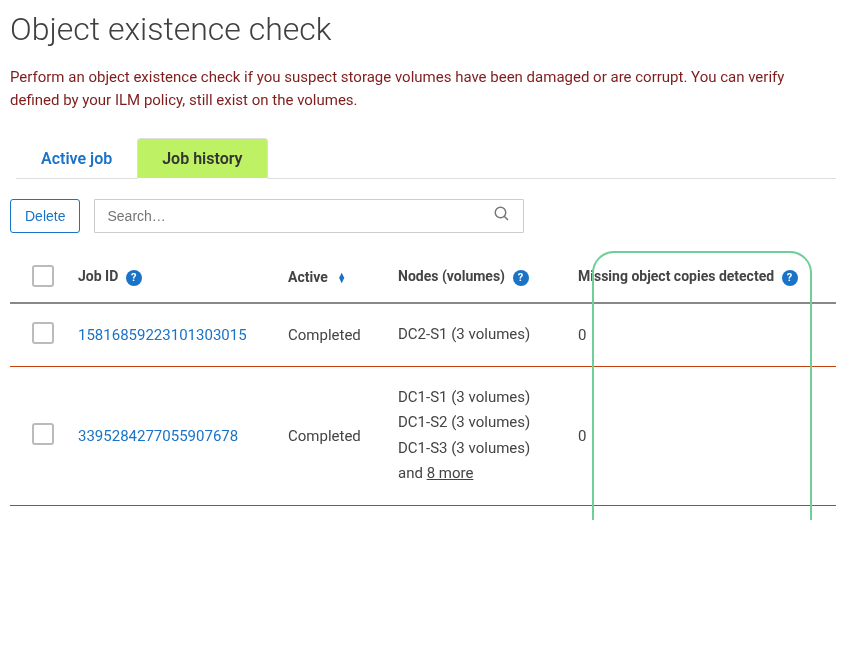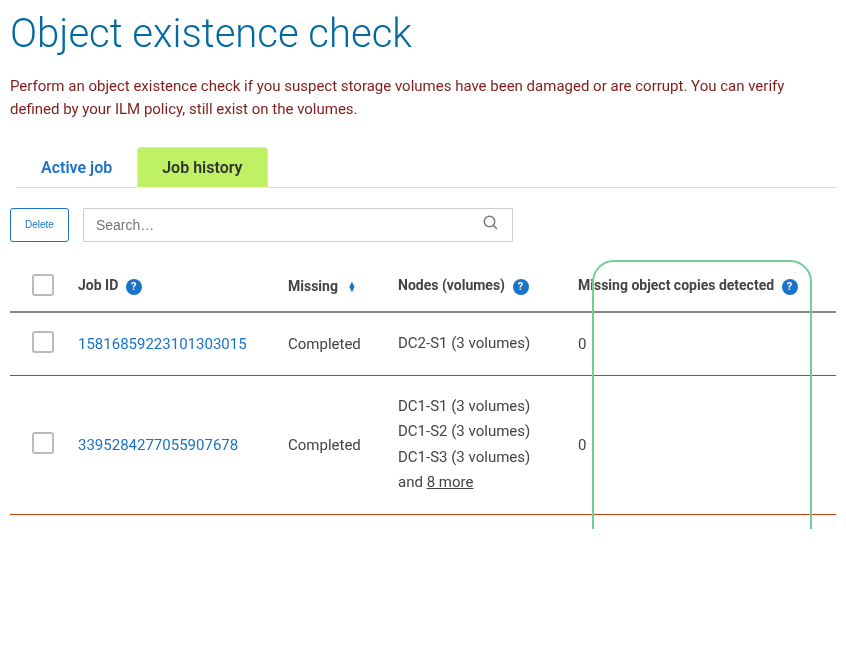--- a/index.html
+++ b/index.html
@@ -6,23 +6,23 @@
   body {
     margin: 0;
     font-family: -apple-system, BlinkMacSystemFont, "Segoe UI", Roboto, Arial, sans-serif;
     color: #404040;
     background: #fff;
     padding: 6px 10px 14px 10px;
     width: 846px;
   }
   h1 {
     font-weight: 300;
-    font-size: 40px;
+    font-size: 32px;
     margin: 4px 0 18px 0;
-    color: #0369a1;
+    color: #404040;
   }
   .desc {
     font-size: 15px;
     line-height: 1.55;
     color: #7f1d1d;
     margin-bottom: 24px;
   }
   .tabs {
     border-bottom: 1px solid #ddd;
     display: flex;
@@ -48,21 +48,21 @@
   .toolbar {
     display: flex;
     gap: 14px;
     padding: 20px 0 12px 0;
   }
   .btn-delete {
     border: 1px solid #1a73c7;
     background: #fff;
     color: #1a73c7;
     padding: 6px 14px;
-    font-size: 10px;
+    font-size: 14px;
     border-radius: 3px;
     cursor: pointer;
   }
   .search-wrap {
     border: 1px solid #ccc;
     border-radius: 1px;
     display: flex;
     align-items: center;
     width: 430px;
   }
@@ -173,21 +173,21 @@
 <div class="table-wrap">
 <table>
   <thead>
     <tr>
       <th class="col-cb"><span class="cb"></span></th>
       <th class="col-job">
         <span>Job ID</span>
         <span class="help-icon">?</span>
       </th>
       <th class="col-status">
-        <span>Missing</span>
+        <span>Active</span>
         <span class="sort">
               <span>▲</span>
               <span>▼</span>
             </span>
       </th>
       <th class="col-nodes">
         <span>Nodes (volumes)</span>
         <span class="help-icon">?</span>
       </th>
       <th>

